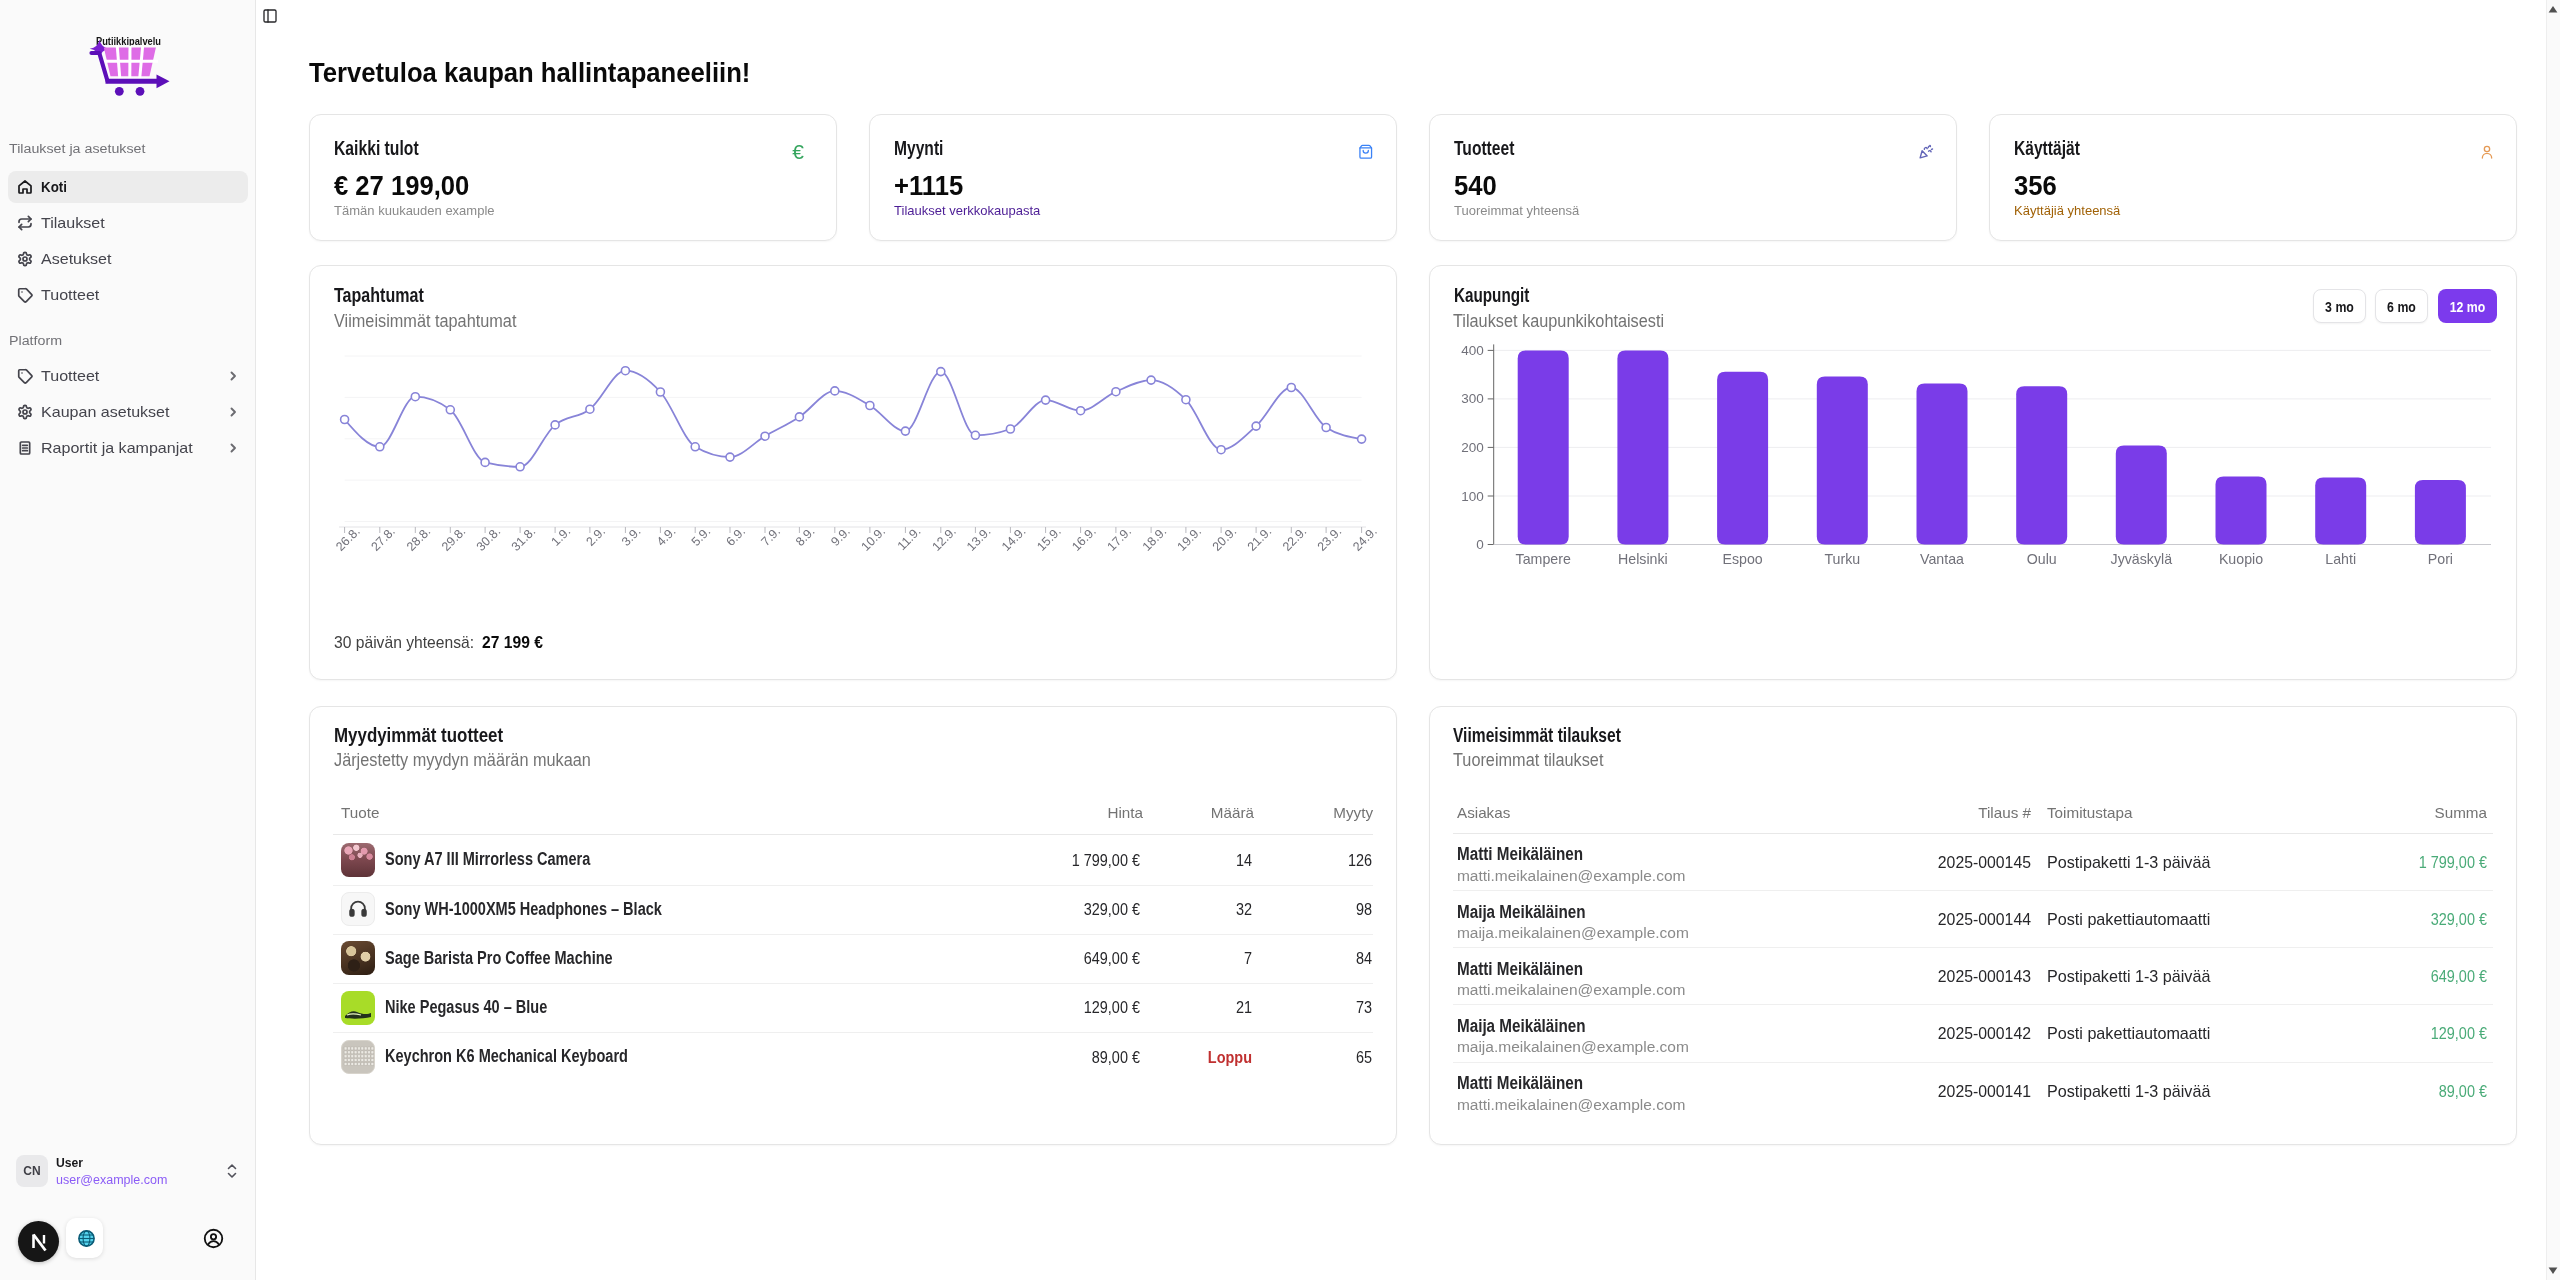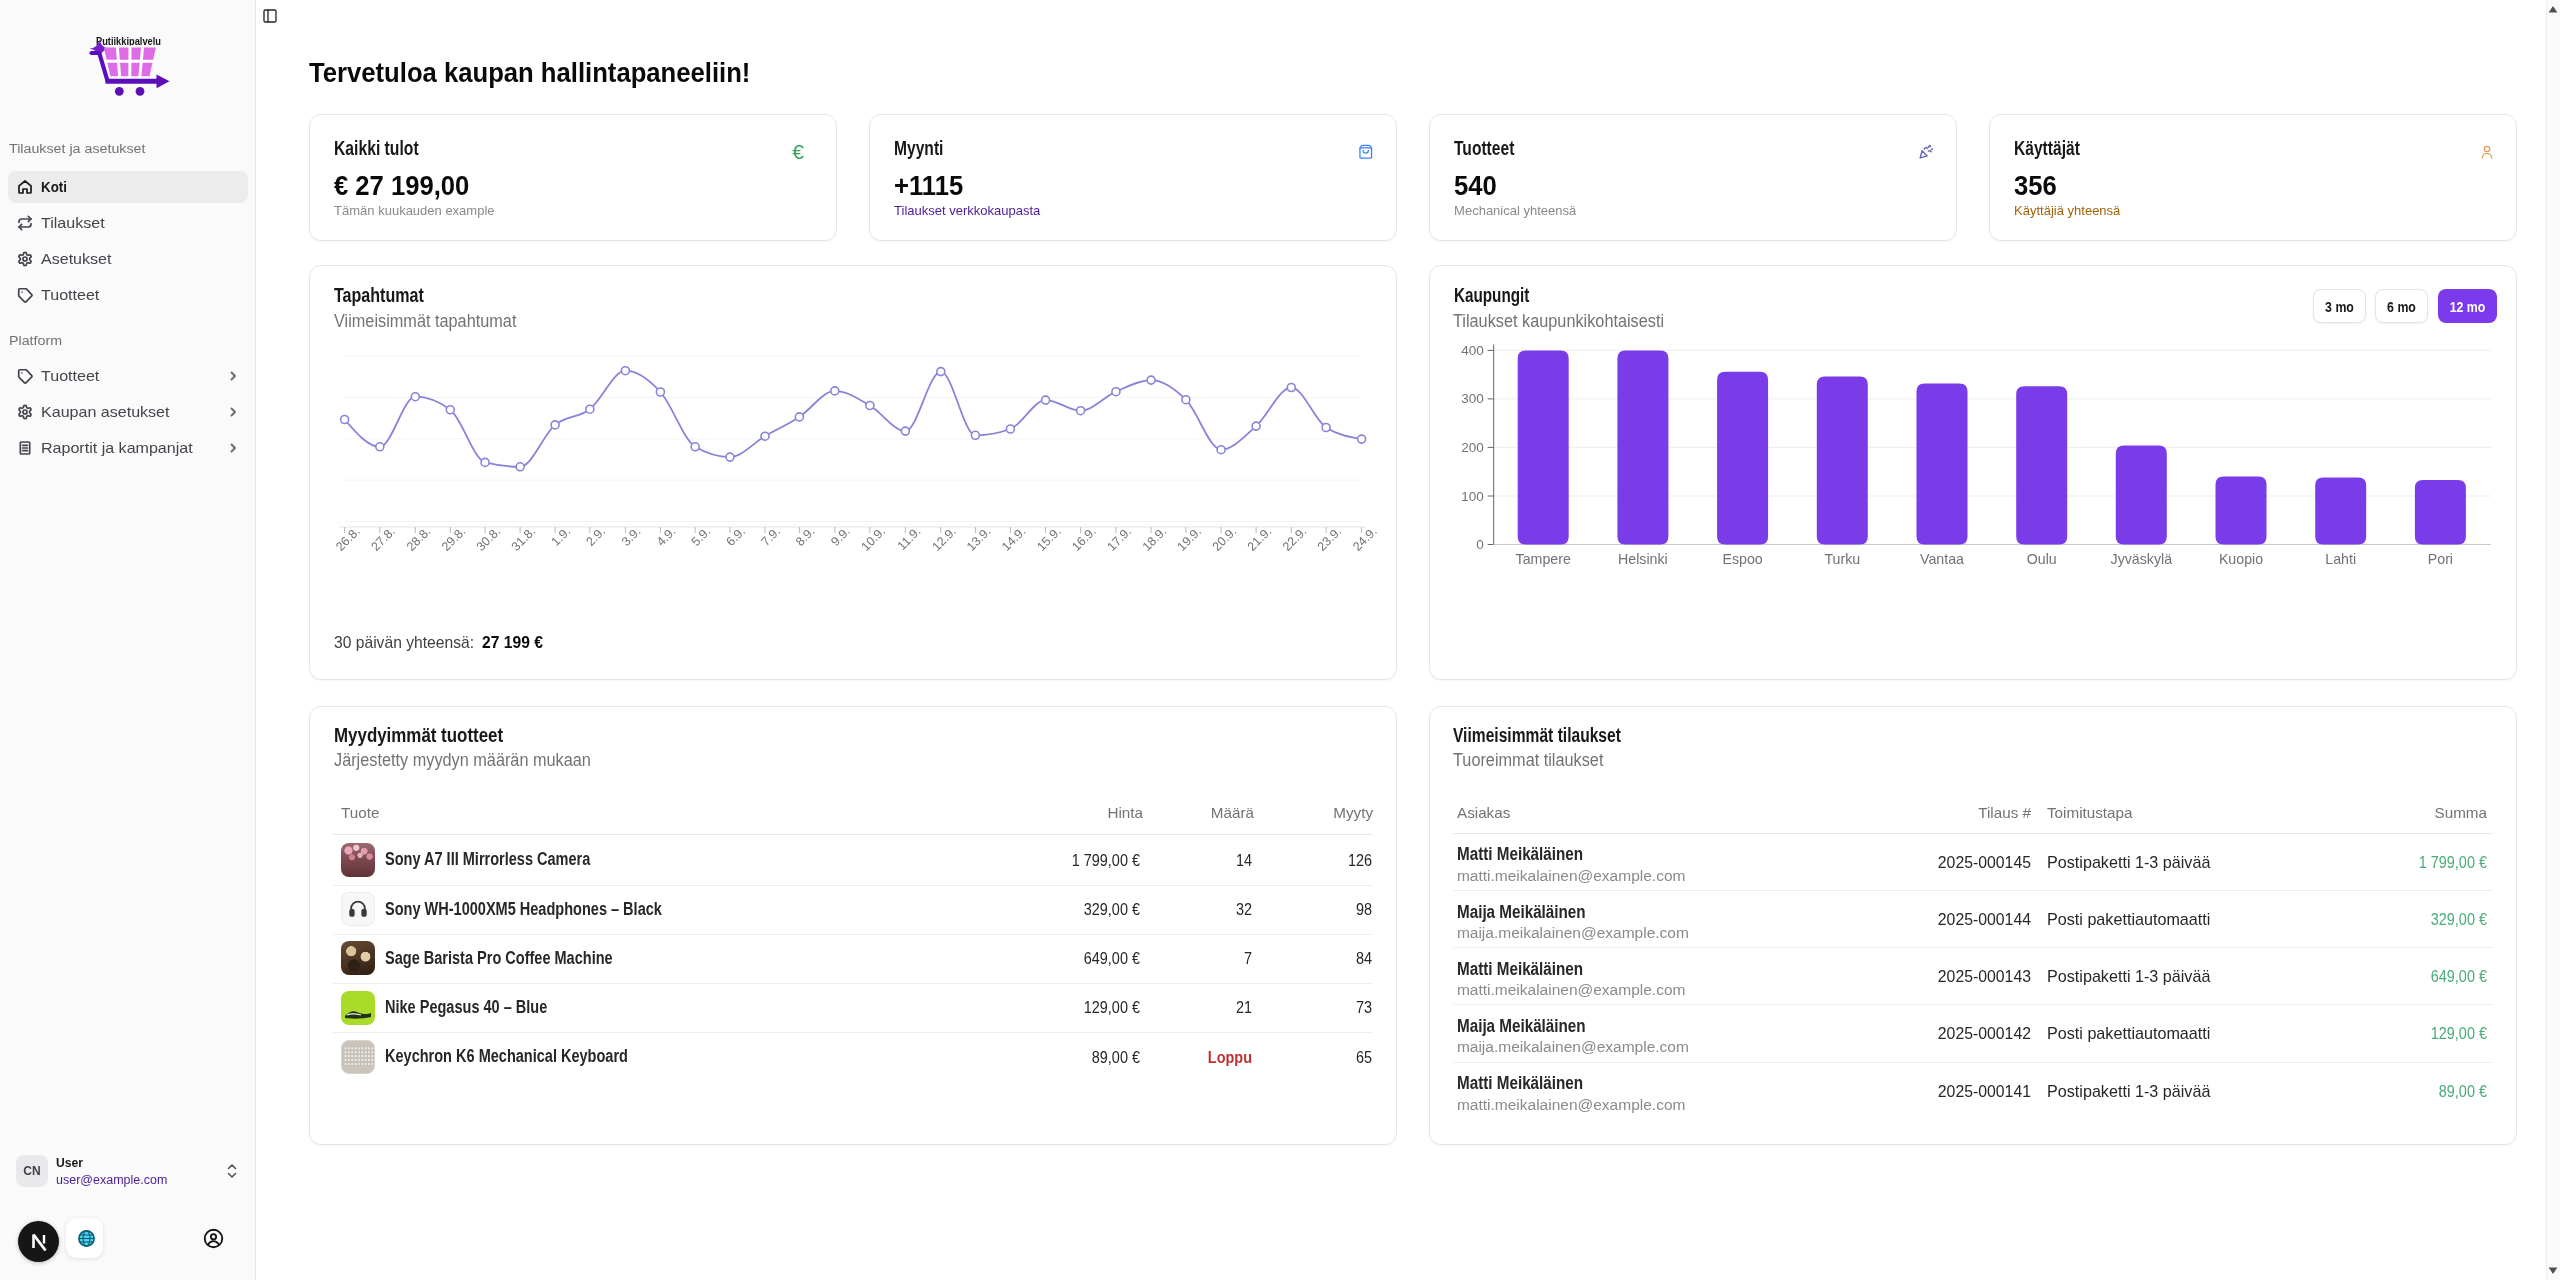--- a/index.html
+++ b/index.html
@@ -69,21 +69,21 @@
     <line x1="8.5" y1="8" x2="15.5" y2="8"></line>
     <line x1="8.5" y1="12" x2="15.5" y2="12"></line>
     <line x1="8.5" y1="16" x2="15.5" y2="16"></line>
   </svg>
 <div class="abs" style="top:439.6px;font-size:15px;font-weight:400;color:#44444c;line-height:1.05;white-space:nowrap;left:41.0px;transform:scaleX(1.07);transform-origin:0 50%">Raportit ja kampanjat</div>
 <svg class="abs" style="left:227px;top:442px" width="12" height="12" viewBox="0 0 24 24" fill="none" stroke="#6b6b70" stroke-width="3.80" stroke-linecap="round" stroke-linejoin="round">
     <path d="M9 5 L16 12 L9 19"></path>
   </svg>
 <div class="abs" style="left:16px;top:1155px;width:32px;height:32px;background:#e9e9eb;border-radius:8px;font-size:12px;font-weight:700;color:#3f3f46;display:flex;align-items:center;justify-content:center">CN</div>
 <div class="abs" style="top:1156.4px;font-size:13.5px;font-weight:700;color:#18181b;line-height:1.05;white-space:nowrap;left:56.0px;transform:scaleX(0.9);transform-origin:0 50%">User</div>
-<div class="abs" style="top:1173.6px;font-size:12.5px;font-weight:400;color:#4c1d95;line-height:1.05;white-space:nowrap;left:56.0px">user@example.com</div>
+<div class="abs" style="top:1173.6px;font-size:12.5px;font-weight:400;color:#8b5cf6;line-height:1.05;white-space:nowrap;left:56.0px">user@example.com</div>
 <svg class="abs" style="left:225px;top:1163px" width="14" height="16" viewBox="0 0 14 16" fill="none" stroke="#52525b" stroke-width="1.6" stroke-linecap="round" stroke-linejoin="round">
     <path d="M3.5 5.5 L7 2 L10.5 5.5"></path>
     <path d="M3.5 10.5 L7 14 L10.5 10.5"></path>
   </svg>
 <div class="abs" style="left:66px;top:1218px;width:37px;height:40px;background:#fff;border-radius:10px;box-shadow:0 1px 4px rgba(0,0,0,.12)"></div>
 <div class="abs" style="left:18px;top:1221px;width:41px;height:41px;background:#161616;border-radius:50%;box-shadow:0 1px 4px rgba(0,0,0,.25)"></div>
 <svg class="abs" style="left:18px;top:1221px" width="41" height="41" viewBox="0 0 41 41">
   <path d="M15.5 13.5 L15.5 27" stroke="#fff" stroke-width="2.6"></path>
   <path d="M15.5 13.5 L27.5 29.5" stroke="#fff" stroke-width="2.8"></path>
   <path d="M26 14 L26 22.5" stroke="#fff" stroke-width="2.4"></path>
@@ -118,21 +118,21 @@
 <div class="abs" style="top:137.5px;font-size:19.5px;font-weight:700;color:#18181b;line-height:1.05;white-space:nowrap;left:334.1px;transform:scaleX(0.805);transform-origin:0 50%">Kaikki tulot</div>
 <div class="abs" style="top:170.6px;font-size:28px;font-weight:700;color:#0a0a0a;line-height:1.05;white-space:nowrap;left:334.1px;transform:scaleX(0.915);transform-origin:0 50%">€ 27 199,00</div>
 <div class="abs" style="top:203.8px;font-size:13px;font-weight:400;color:#8a8a8a;line-height:1.05;white-space:nowrap;left:334.1px">Tämän kuukauden example</div>
 <div class="card" style="left:868.6px;top:113.5px;width:528px;height:127.5px"></div>
 <div class="abs" style="top:137.5px;font-size:19.5px;font-weight:700;color:#18181b;line-height:1.05;white-space:nowrap;left:894.1px;transform:scaleX(0.8);transform-origin:0 50%">Myynti</div>
 <div class="abs" style="top:170.6px;font-size:28px;font-weight:700;color:#0a0a0a;line-height:1.05;white-space:nowrap;left:894.1px;transform:scaleX(0.915);transform-origin:0 50%">+1115</div>
 <div class="abs" style="top:203.8px;font-size:13px;font-weight:400;color:#4c1d95;line-height:1.05;white-space:nowrap;left:894.1px">Tilaukset verkkokaupasta</div>
 <div class="card" style="left:1428.6px;top:113.5px;width:528px;height:127.5px"></div>
 <div class="abs" style="top:137.5px;font-size:19.5px;font-weight:700;color:#18181b;line-height:1.05;white-space:nowrap;left:1454.1px;transform:scaleX(0.8);transform-origin:0 50%">Tuotteet</div>
 <div class="abs" style="top:170.6px;font-size:28px;font-weight:700;color:#0a0a0a;line-height:1.05;white-space:nowrap;left:1454.1px;transform:scaleX(0.915);transform-origin:0 50%">540</div>
-<div class="abs" style="top:203.8px;font-size:13px;font-weight:400;color:#8a8a8a;line-height:1.05;white-space:nowrap;left:1454.1px">Mechanical yhteensä</div>
+<div class="abs" style="top:203.8px;font-size:13px;font-weight:400;color:#8a8a8a;line-height:1.05;white-space:nowrap;left:1454.1px">Tuoreimmat yhteensä</div>
 <div class="card" style="left:1988.6px;top:113.5px;width:528px;height:127.5px"></div>
 <div class="abs" style="top:137.5px;font-size:19.5px;font-weight:700;color:#18181b;line-height:1.05;white-space:nowrap;left:2014.1px;transform:scaleX(0.8);transform-origin:0 50%">Käyttäjät</div>
 <div class="abs" style="top:170.6px;font-size:28px;font-weight:700;color:#0a0a0a;line-height:1.05;white-space:nowrap;left:2014.1px;transform:scaleX(0.915);transform-origin:0 50%">356</div>
 <div class="abs" style="top:203.8px;font-size:13px;font-weight:400;color:#a16207;line-height:1.05;white-space:nowrap;left:2014.1px">Käyttäjiä yhteensä</div>
 <svg class="abs" style="left:780px;top:138px" width="36" height="26" viewBox="0 0 36 26">
     <text x="18" y="21" text-anchor="middle" font-size="21" fill="#35a55e">€</text>
   </svg>
 <svg class="abs" style="left:1358px;top:143.5px" width="15.5" height="15.5" viewBox="0 0 24 24" fill="none" stroke="#3b82f6" stroke-width="2" stroke-linecap="round" stroke-linejoin="round">
     <path d="M3.4 5.467a2 2 0 0 0-.4 1.2V20a2 2 0 0 0 2 2h14a2 2 0 0 0 2-2V6.667a2 2 0 0 0-.4-1.2l-2-2.667A2 2 0 0 0 17 2H7a2 2 0 0 0-1.6.8z"></path>
     <path d="M3.1 6.03h17.8"></path>

